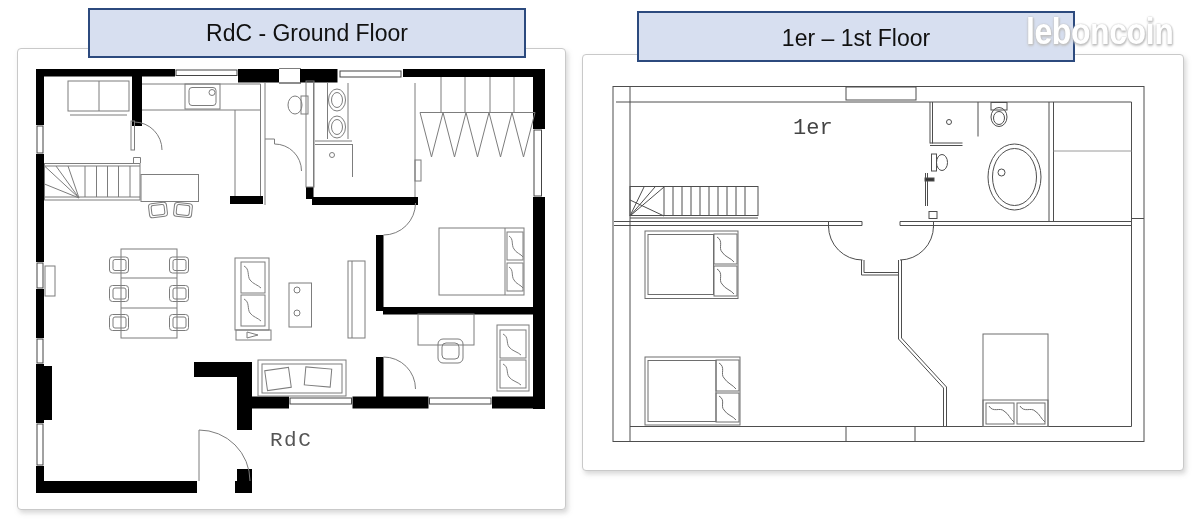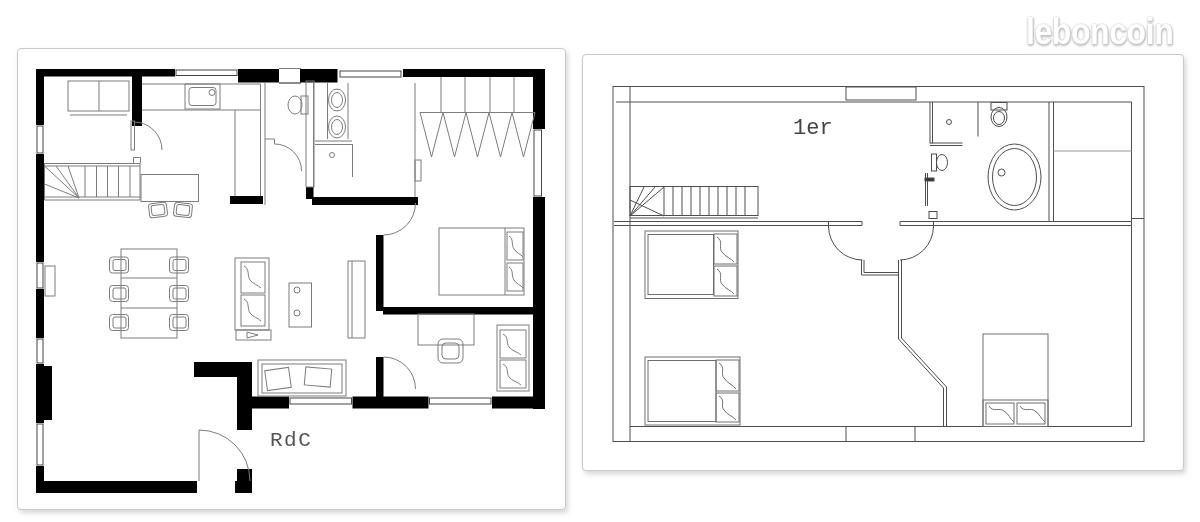--- a/index.html
+++ b/index.html
@@ -297,14 +297,16 @@
         <rect x="983" y="334" width="65" height="92.5"></rect>
         <rect x="983" y="400" width="65" height="26.5"></rect>
         <rect x="986" y="403" width="28" height="21"></rect>
         <path d="M989,406 c4,7 11,1 15,5 c5,3 6,8 10,11"></path>
         <rect x="1017" y="403" width="28" height="21"></rect>
         <path d="M1020,406 c4,7 11,1 15,5 c5,3 6,8 10,11"></path>
       </g>
       <text x="793" y="133.5" font-family="Liberation Mono,monospace" font-size="22" letter-spacing="0" fill="#444" stroke="none">1er</text>
     </g>
   </svg>
+  <div id="boxL" class="tbox">RdC - Ground Floor</div>
+  <div id="boxR" class="tbox">1er – 1st Floor</div>
   <div id="logo">leboncoin</div>
 </div>
 
 </body></html>

